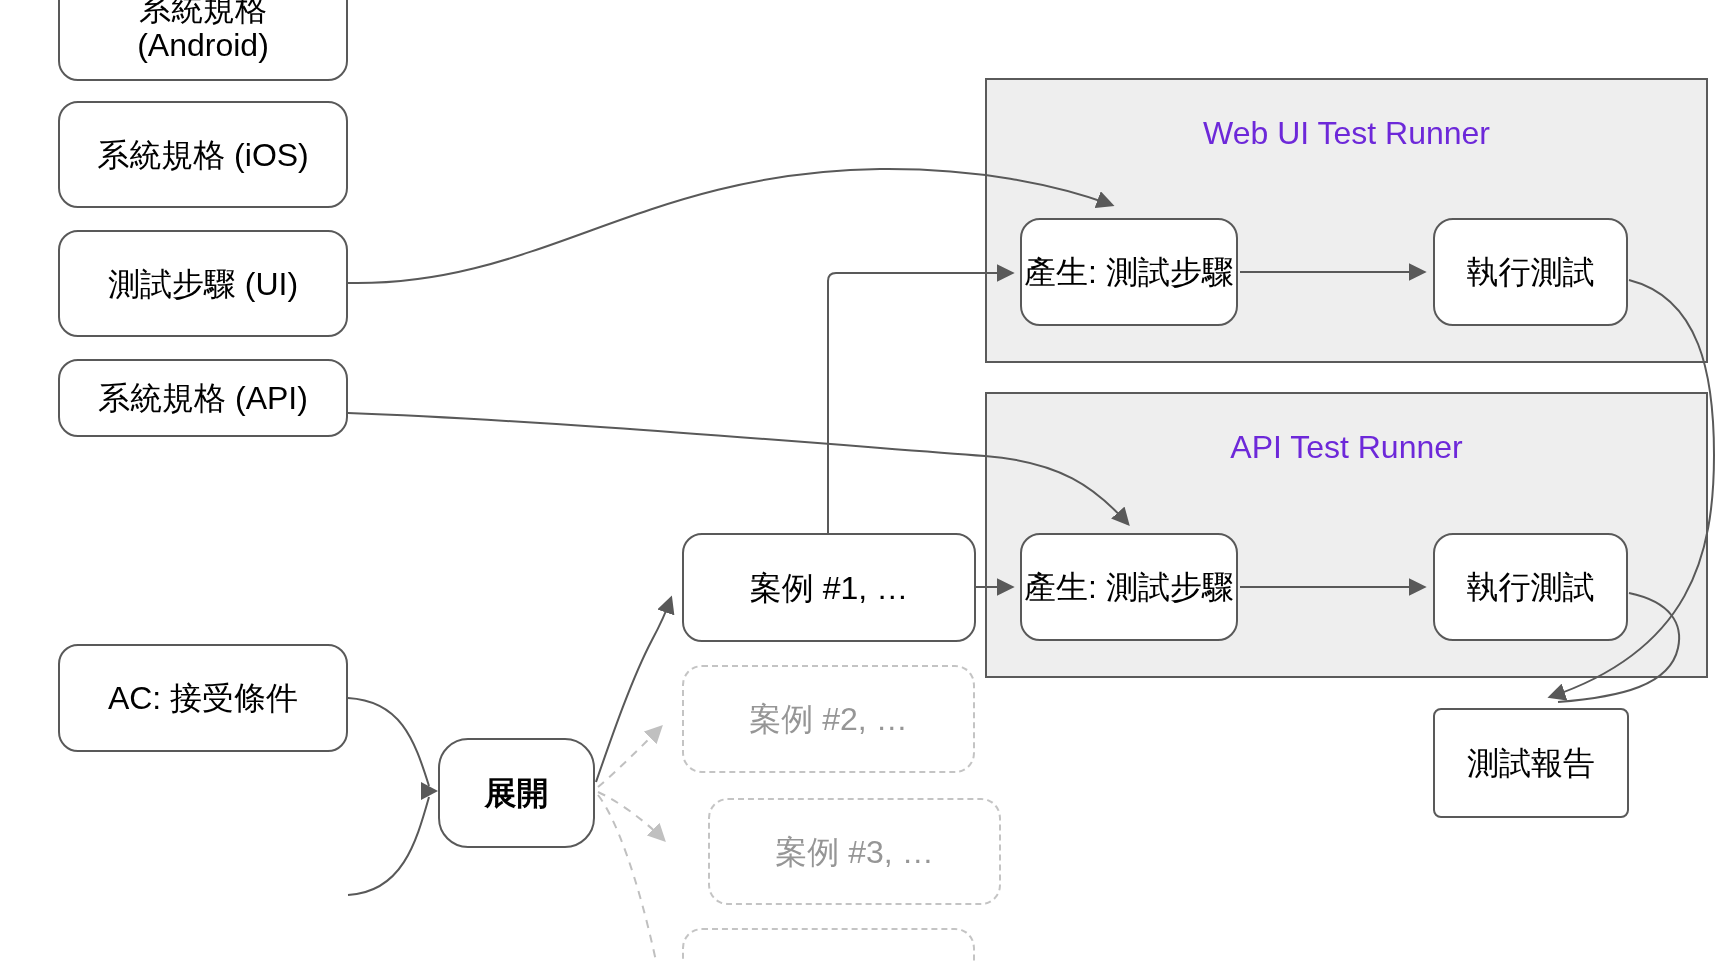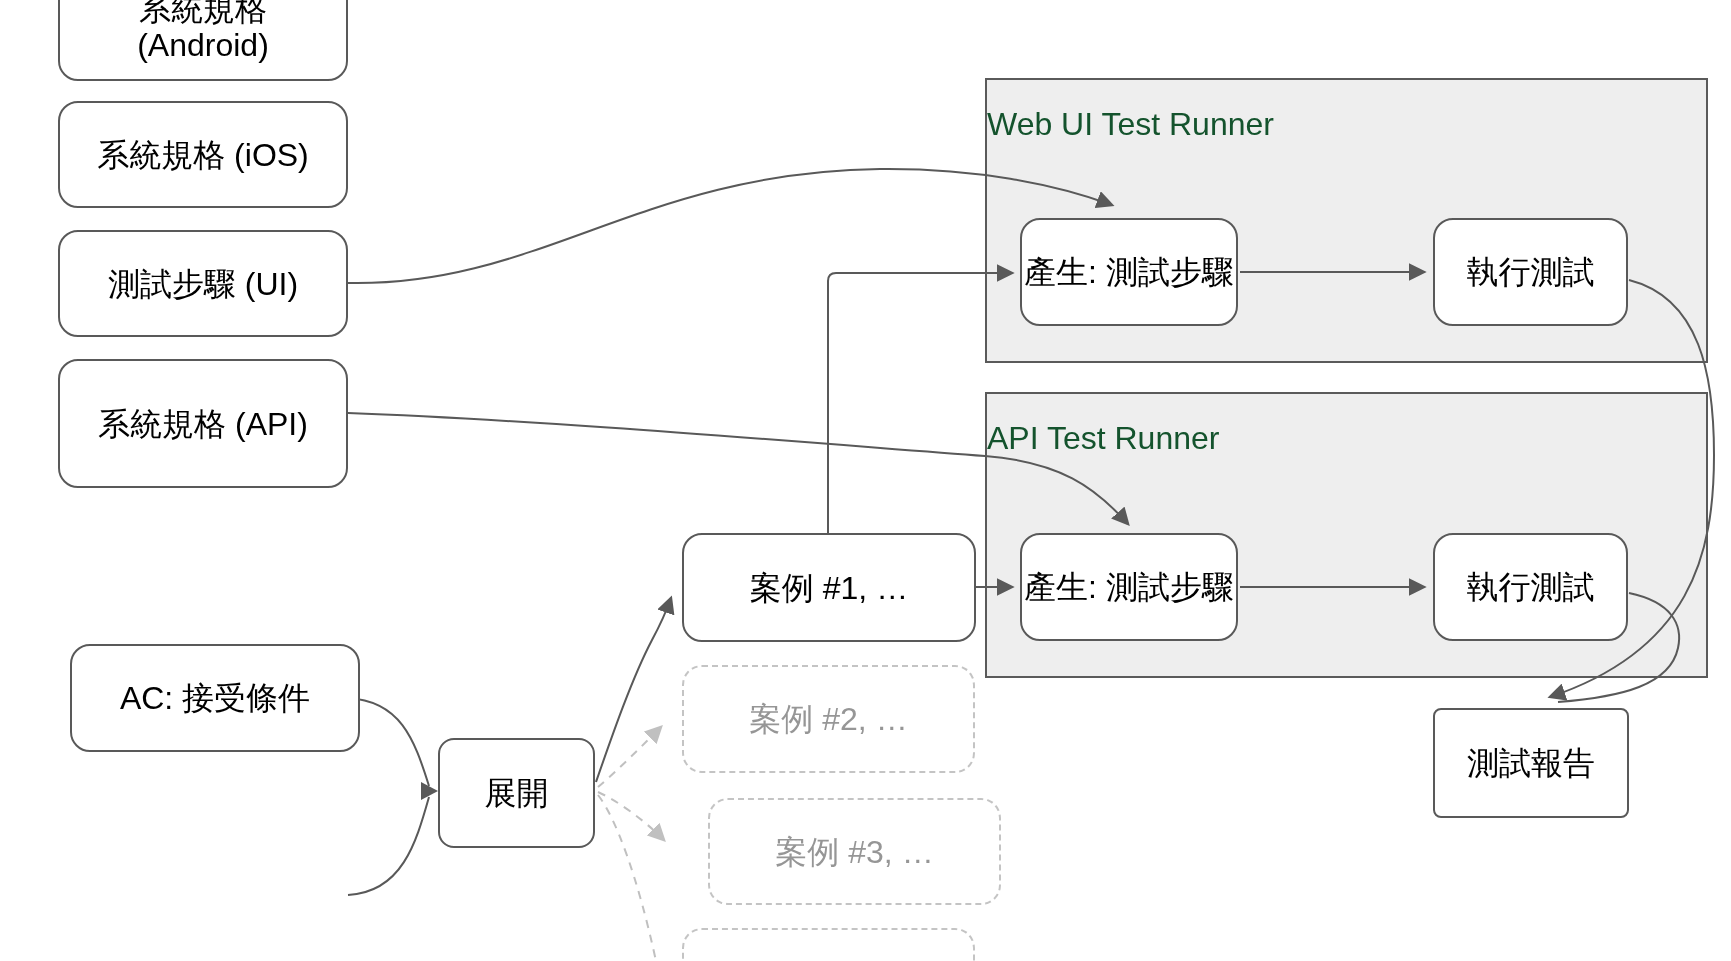--- a/index.html
+++ b/index.html
@@ -1,26 +1,26 @@
 <!DOCTYPE html>
 <html><head>
 <meta charset="utf-8">
 <style>
   html,body{margin:0;padding:0;background:#ffffff;}
   body{width:1731px;height:961px;overflow:hidden;position:relative;
        font-family:"Liberation Sans","DejaVu Sans",sans-serif;}
   .canvas{position:absolute;left:0;top:0;width:1731px;height:961px;}
   .container{position:absolute;background:#eeeeee;border:2px solid #5a5a5a;z-index:1;box-sizing:border-box;}
-  .container-title{margin-top:26px;text-align:left;font-size:32px;color:#14532d;}
+  .container-title{margin-top:35px;text-align:center;font-size:32px;color:#6d28d9;}
   svg.wires{position:absolute;left:0;top:0;z-index:2;}
   .node{position:absolute;background:#ffffff;border:2px solid #595959;border-radius:20px;
         display:flex;align-items:center;justify-content:center;text-align:center;
         font-size:32px;color:#000;z-index:3;box-sizing:border-box;line-height:36px;}
   .node.ghost{border:2px dashed #c4c4c4;color:#969696;}
-  .node.r26{border-radius:16px;}
+  .node.r26{border-radius:30px;font-weight:bold;}
   .node.r24{border-radius:8px;}
 </style>
 </head>
 <body>
 
 <div class="canvas">
 
   <div class="container" style="left:985px;top:78px;width:723px;height:285px;">
     <div class="container-title">Web UI Test Runner</div>
   </div>
@@ -77,25 +77,25 @@
   </div>
 
   <div class="node" style="left:58px;top:101px;width:290px;height:107px;">
     <span>系統規格 (iOS)</span>
   </div>
 
   <div class="node" style="left:58px;top:230px;width:290px;height:107px;">
     <span>測試步驟 (UI)</span>
   </div>
 
-  <div class="node" style="left:58px;top:359px;width:290px;height:129px;">
+  <div class="node" style="left:58px;top:359px;width:290px;height:78px;">
     <span>系統規格 (API)</span>
   </div>
 
-  <div class="node" style="left:58px;top:644px;width:290px;height:108px;margin-left:12px;">
+  <div class="node" style="left:58px;top:644px;width:290px;height:108px;">
     <span>AC: 接受條件</span>
   </div>
 
 
   <div class="node r26" style="left:438px;top:738px;width:157px;height:110px;">
     <span>展開</span>
   </div>
 
   <div class="node" style="left:682px;top:533px;width:294px;height:109px;">
     <span>案例 #1, …</span>

